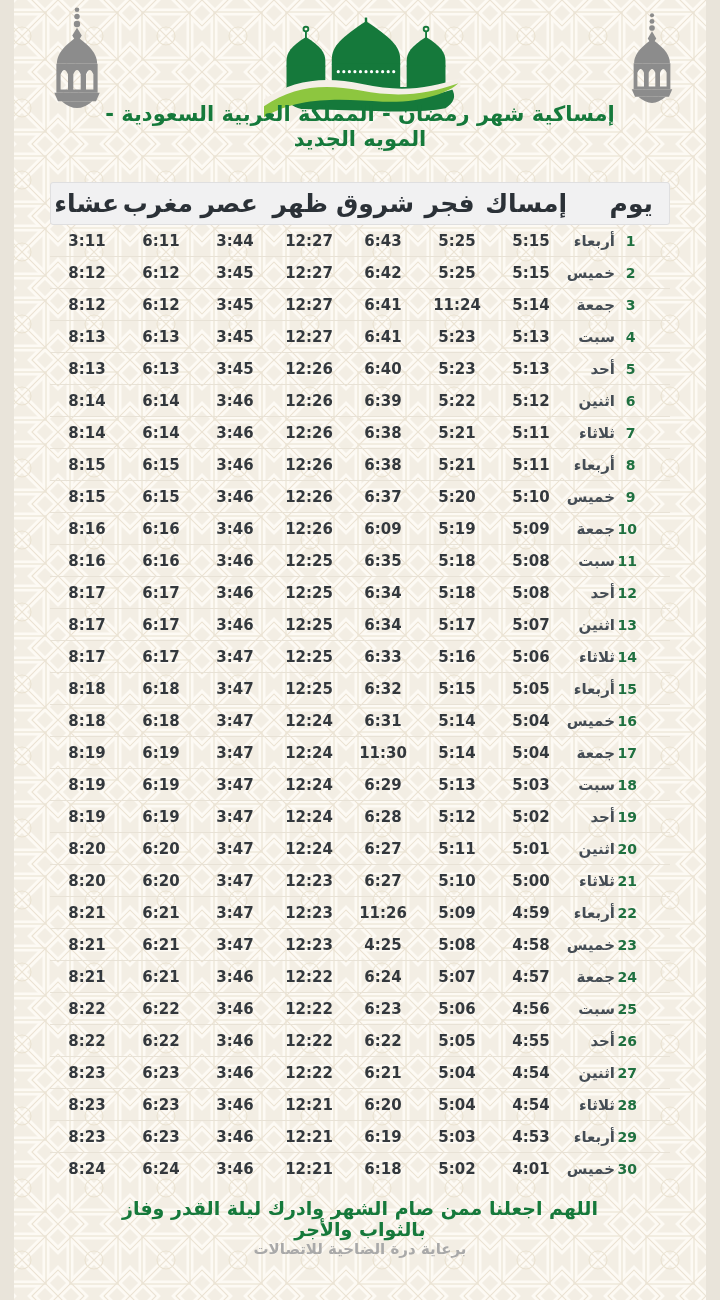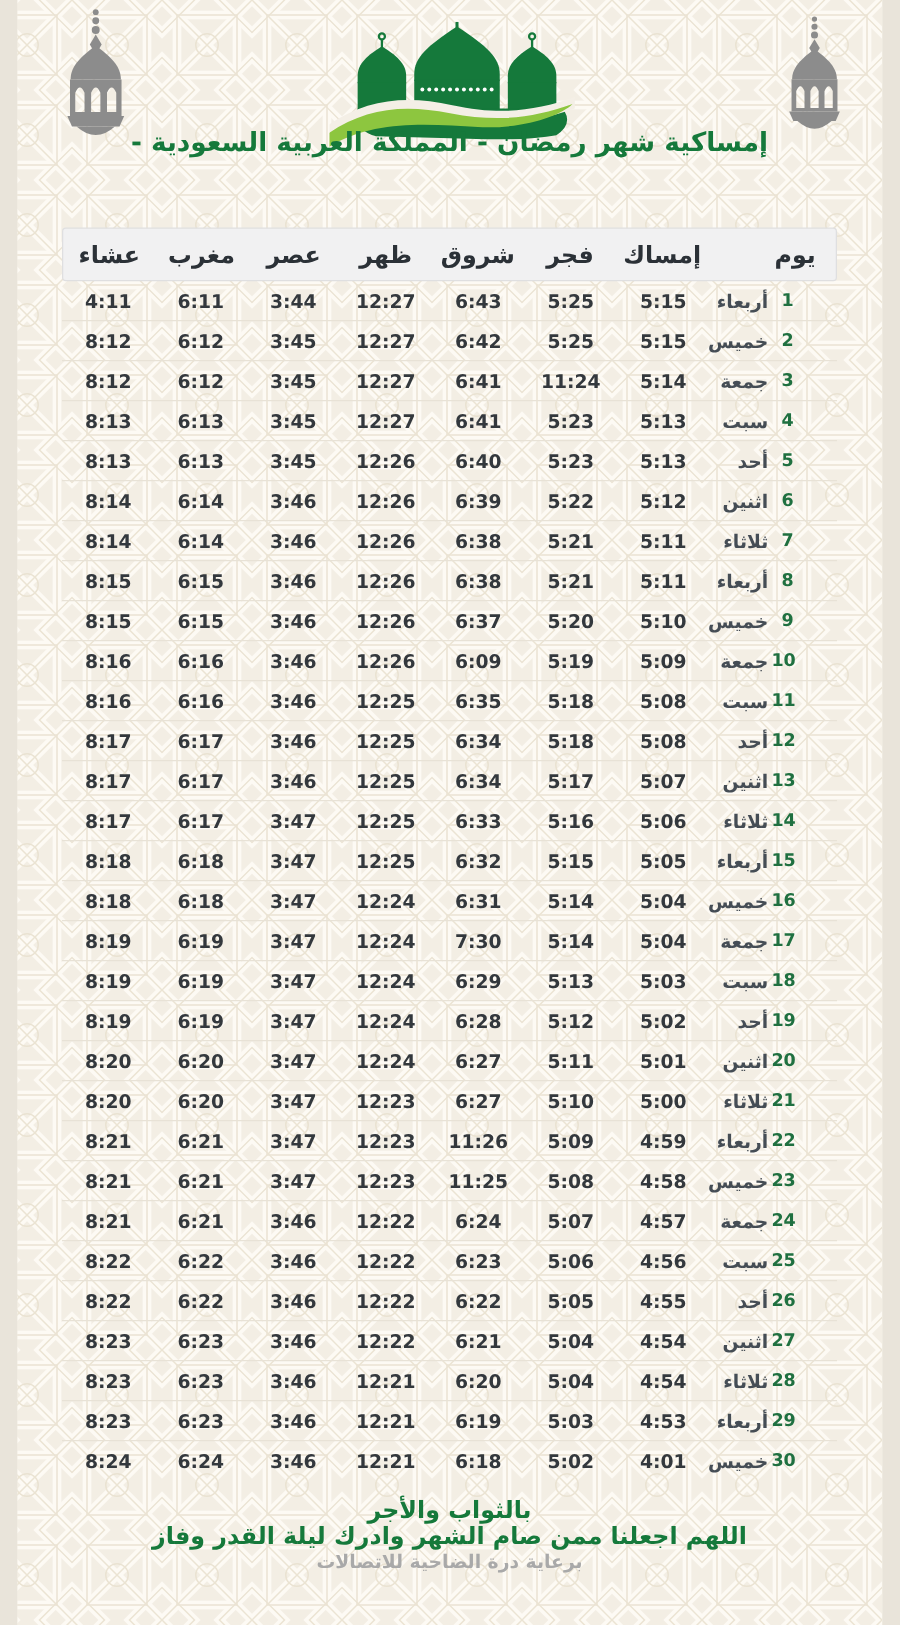--- a/index.html
+++ b/index.html
@@ -20,21 +20,21 @@
   .title { position:absolute; top:102px; left:0; right:0; text-align:center;
            color:#15793b; font-weight:700; font-size:21px; line-height:25px; }
   .title span { display:block; }
 
   
   .table { margin:6px 36px 0 36px; }
   .thead-row, .tr { display:grid; grid-template-columns:102px repeat(7,1fr); }
   .thead-row { background:#f1f1f2; border:1px solid #dfdfe0; border-radius:3px;
                height:43px; }
   .th { display:flex; align-items:center; justify-content:center;
-        font-weight:700; font-size:19px; color:#2b3137; }
+        font-weight:700; font-size:25px; color:#2b3137; }
   .th-day { justify-content:flex-start; padding-right:16px; }
   .tbody { }
   .tr { height:32px; border-bottom:1px solid #e8e2d6; }
   .tr:last-child { border-bottom:none; }
   .td { display:flex; align-items:center; justify-content:center;
         font-weight:700; font-size:15px; color:#33383d; }
   .td-day { justify-content:flex-start; padding-right:33px; gap:9px; }
   .day-num  { color:#1f7040; font-size:14px; font-weight:700; min-width:13px; text-align:center; }
   .day-name { color:#454d55; font-size:15px; font-weight:700;padding-left:41px; }
 
@@ -142,20 +142,21 @@
             M16.5 79 L16.5 64.5 Q20 56.5 23.5 64.5 L23.5 79 Z
             M28.5 79 L28.5 64.5 Q32 56.5 35.5 64.5 L35.5 79 Z
             M40.5 79 L40.5 64.5 Q44 56.5 47.5 64.5 L47.5 79 Z"></path>
           <path d="M10.5 82 L53.5 82 L50 90 L14 90 Z"></path>
           <path d="M17.5 90 Q32 103 46.5 90 Z"></path>
         </g>
       </svg>
 
       <h1 class="title">
         <span>إمساكية شهر رمضان - المملكة العربية السعودية -</span>
+        <span>المويه الجديد</span>
       </h1>
     </div>
 
     <div class="table">
       <div class="thead-row">
         <div class="th th-day">يوم</div>
         <div class="th">إمساك</div>
         <div class="th">فجر</div>
         <div class="th">شروق</div>
         <div class="th">ظهر</div>
@@ -169,21 +170,21 @@
           <div class="td td-day">
             <span class="day-num">1</span>
             <span class="day-name">أربعاء</span>
           </div>
           <div class="td">5:15</div>
           <div class="td">5:25</div>
           <div class="td">6:43</div>
           <div class="td">12:27</div>
           <div class="td">3:44</div>
           <div class="td">6:11</div>
-          <div class="td">4:11</div>
+          <div class="td">3:11</div>
         </div>
 
         <div class="tr">
           <div class="td td-day">
             <span class="day-num">2</span>
             <span class="day-name">خميس</span>
           </div>
           <div class="td">5:15</div>
           <div class="td">5:25</div>
           <div class="td">6:42</div>
@@ -389,21 +390,21 @@
           <div class="td">8:18</div>
         </div>
 
         <div class="tr">
           <div class="td td-day">
             <span class="day-num">17</span>
             <span class="day-name">جمعة</span>
           </div>
           <div class="td">5:04</div>
           <div class="td">5:14</div>
-          <div class="td">7:30</div>
+          <div class="td">11:30</div>
           <div class="td">12:24</div>
           <div class="td">3:47</div>
           <div class="td">6:19</div>
           <div class="td">8:19</div>
         </div>
 
         <div class="tr">
           <div class="td td-day">
             <span class="day-num">18</span>
             <span class="day-name">سبت</span>
@@ -473,21 +474,21 @@
           <div class="td">8:21</div>
         </div>
 
         <div class="tr">
           <div class="td td-day">
             <span class="day-num">23</span>
             <span class="day-name">خميس</span>
           </div>
           <div class="td">4:58</div>
           <div class="td">5:08</div>
-          <div class="td">11:25</div>
+          <div class="td">4:25</div>
           <div class="td">12:23</div>
           <div class="td">3:47</div>
           <div class="td">6:21</div>
           <div class="td">8:21</div>
         </div>
 
         <div class="tr">
           <div class="td td-day">
             <span class="day-num">24</span>
             <span class="day-name">جمعة</span>
@@ -583,20 +584,20 @@
           <div class="td">3:46</div>
           <div class="td">6:24</div>
           <div class="td">8:24</div>
         </div>
       </div>
 
     </div>
 
     <div class="footer">
       <p class="dua">
+        <span>اللهم اجعلنا ممن صام الشهر وادرك ليلة القدر وفاز</span>
         <span>بالثواب والأجر</span>
-        <span>اللهم اجعلنا ممن صام الشهر وادرك ليلة القدر وفاز</span>
       </p>
       <p class="sponsor">برعاية درة الضاحية للاتصالات</p>
     </div>
 
   </div>
 </div>
 
 </body></html>

